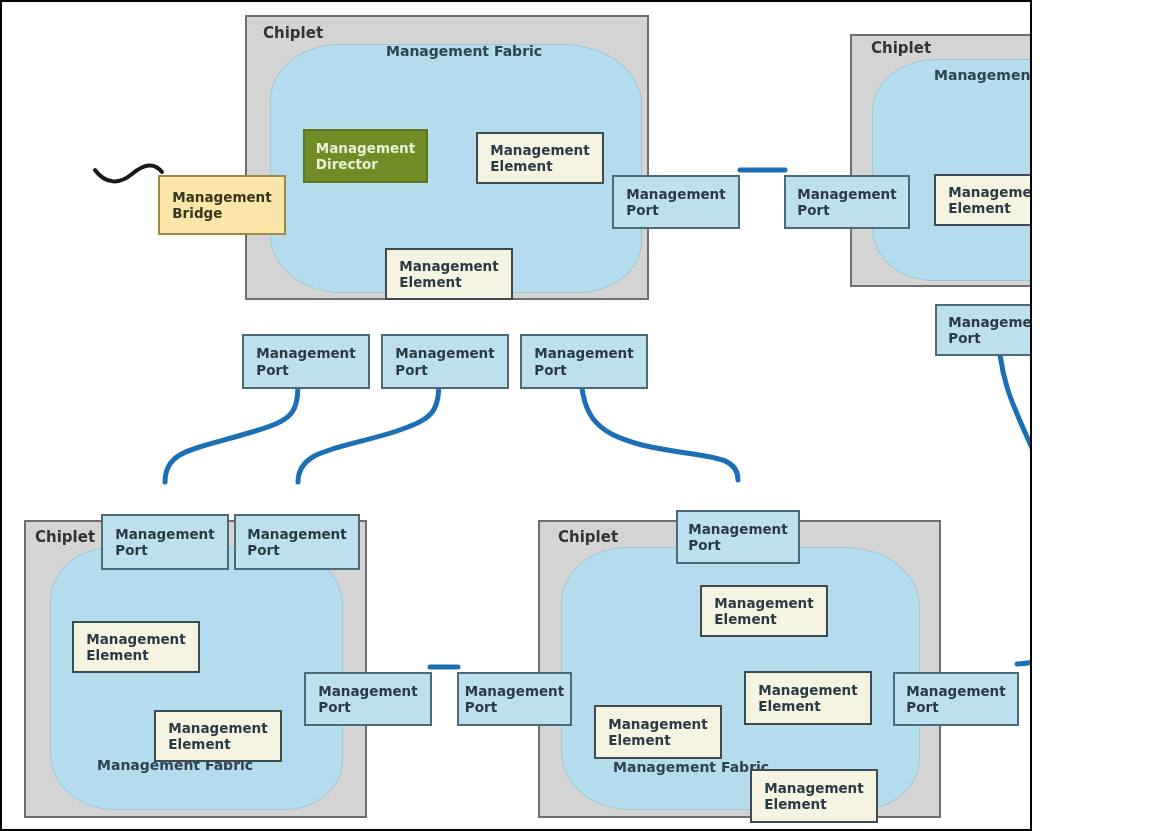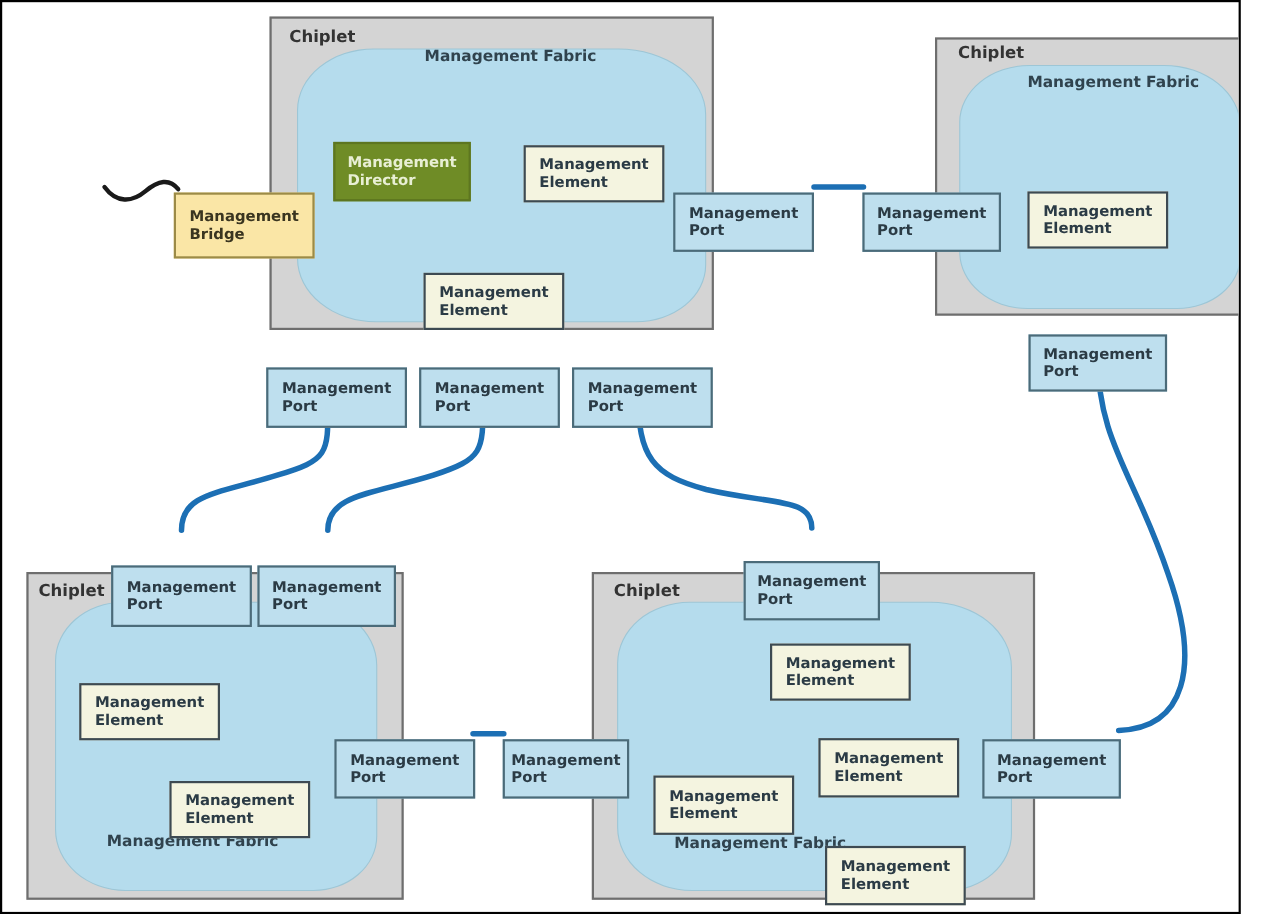--- a/index.html
+++ b/index.html
@@ -1,19 +1,19 @@
 <!DOCTYPE html>
 <html><head>
 <meta charset="utf-8">
 <style>
   html,body{margin:0;padding:0;background:#ffffff;}
   body{font-family:"DejaVu Sans","Liberation Sans",sans-serif;}
   #canvas{
     position:relative;
-    width:1128px;height:831px;
+    width:1032px;height:831px;
     background:#ffffff;
     border:2px solid #000000;
     box-sizing:border-box;
     overflow:hidden;
   }
   svg#wires{position:absolute;left:0;top:0;width:1168px;height:831px;pointer-events:none;}
   
   .chiplet{
     position:absolute;
     background:#d4d4d4;

